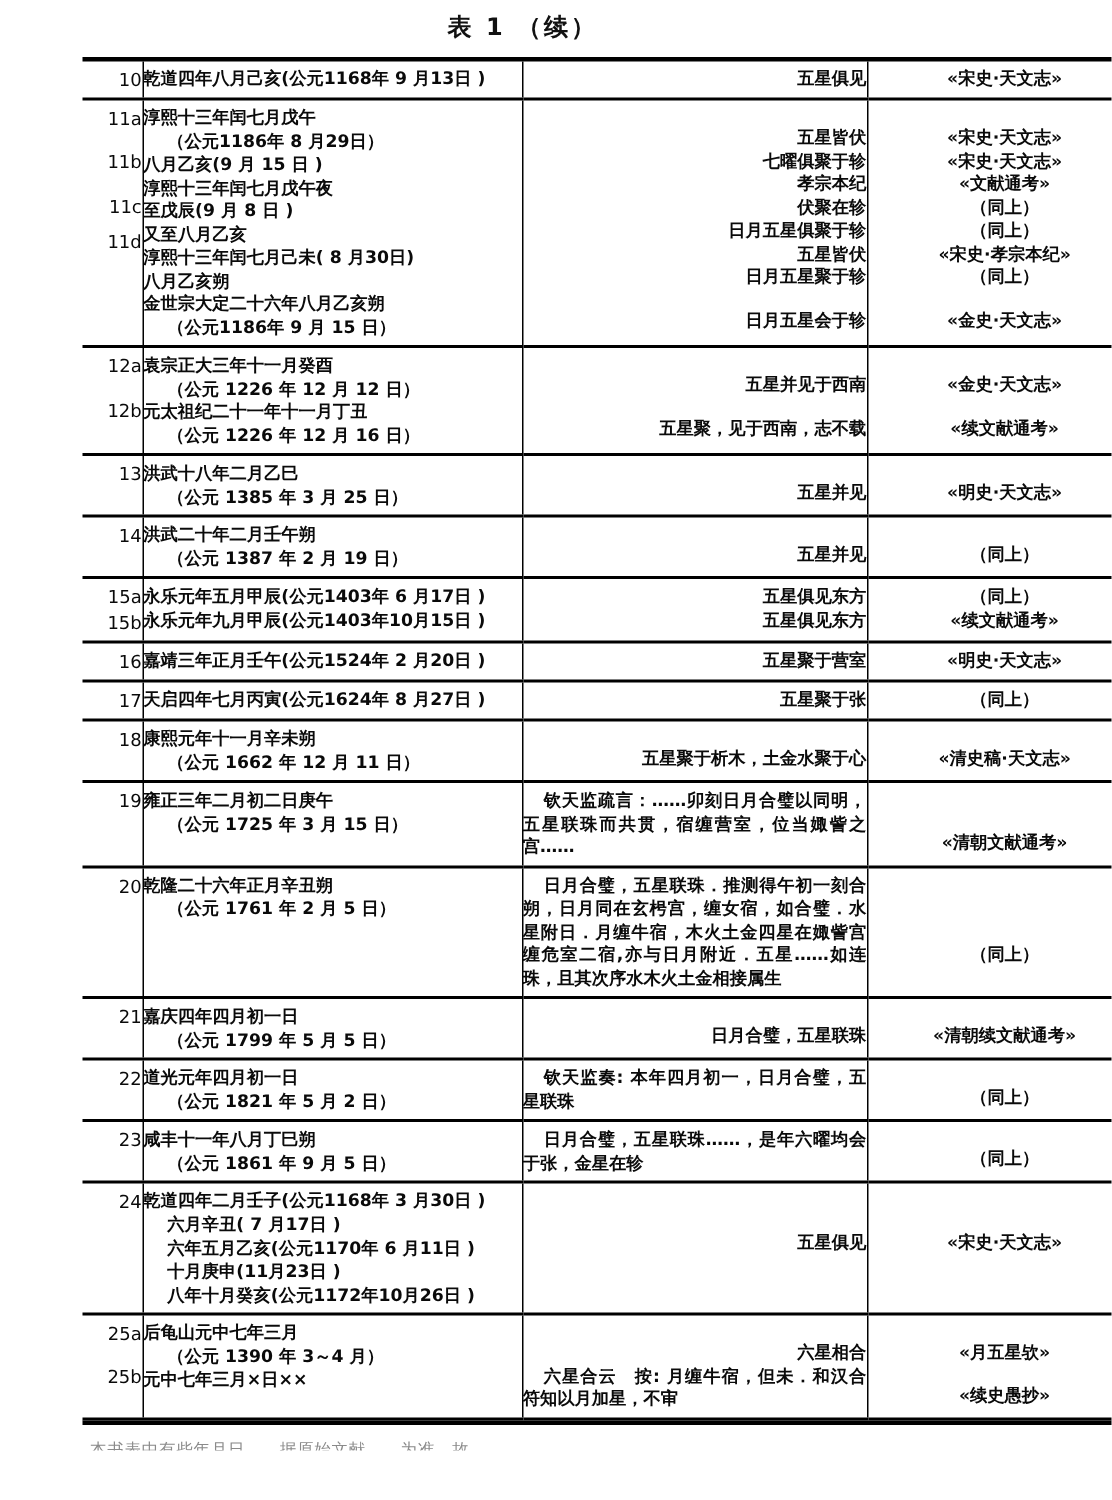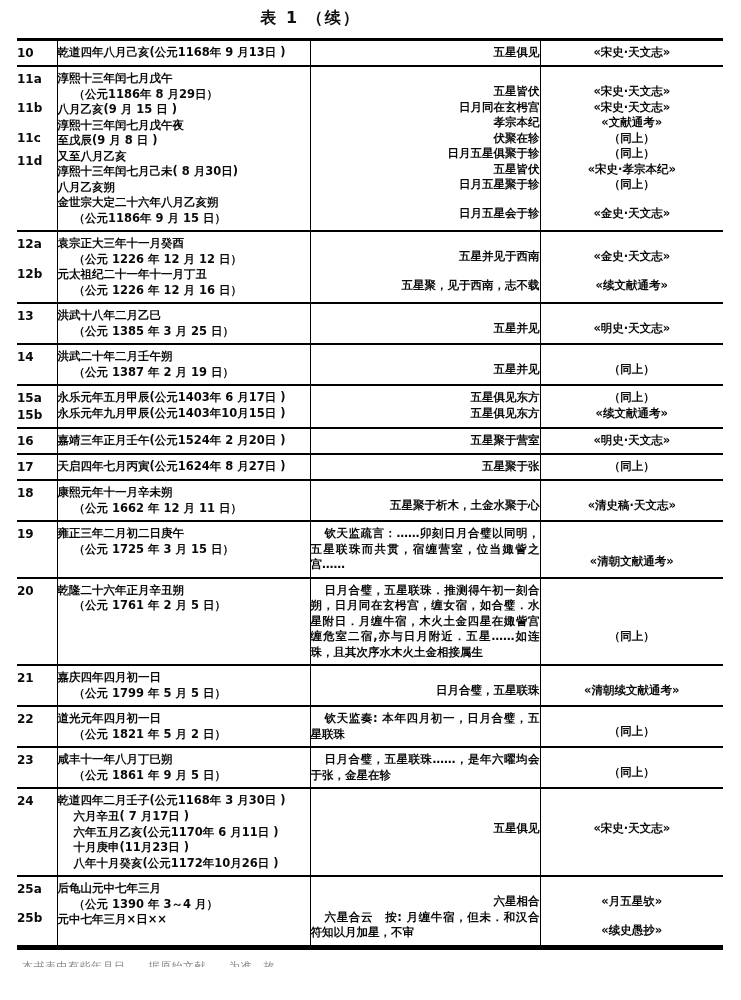--- a/index.html
+++ b/index.html
@@ -13,20 +13,21 @@
     font-family: "DejaVu Sans", "Liberation Sans", sans-serif;
     color: #0a0a0a;
     overflow: hidden;
     position: relative;
   }
 
   .page {
     position: relative;
     width: 621px;
     height: 1000px;
+    margin-left: 38px;
   }
 
   
   .table-title {
     text-align: center;
     font-size: 16px;
     font-weight: bold;
     letter-spacing: 2px;
     padding-top: 8px;
     padding-bottom: 9px;
@@ -90,22 +91,22 @@
 
   
   tr.drow > td {
     border-bottom: 2px solid #000;
     padding-top: 4px;
     padding-bottom: 4px;
   }
 
   .no-cell {
     font-size: 12px;
-    font-weight: bold;
-    text-align: left;
+    font-weight: normal;
+    text-align: right;
     line-height: 1.35;
     padding-top: 4px;
   }
   .no-cell .nline { display: block; }
 
   .time-cell {
     padding-left: 12px;
     padding-right: 4px;
     line-height: 1.35;
     font-size: 11.5px;
@@ -208,21 +209,21 @@
           <span class="tl">至戊辰(9 月 8 日 )</span>
           <span class="tl">又至八月乙亥</span>
           <span class="tl">淳熙十三年闰七月己未( 8 月30日)</span>
           <span class="tl">八月乙亥朔</span>
           <span class="tl">金世宗大定二十六年八月乙亥朔</span>
           <span class="tl ind">（公元1186年 9 月 15 日）</span>
         </td>
         <td class="c-rec rec-cell">
           <span class="sp2"></span>
           <span class="rl">五星皆伏</span>
-          <span class="rl">日月同在玄枵宫</span>
+          <span class="rl">七曜俱聚于轸</span>
           <span class="rl">孝宗本纪</span>
           <span class="rl">伏聚在轸</span>
           <span class="rl">日月五星俱聚于轸</span>
           <span class="rl">五星皆伏</span>
           <span class="rl">日月五星聚于轸</span>
           <span class="sp2"></span>
           <span class="rl">日月五星会于轸</span>
         </td>
         <td class="c-src src-cell">
           <span class="sp2"></span>

